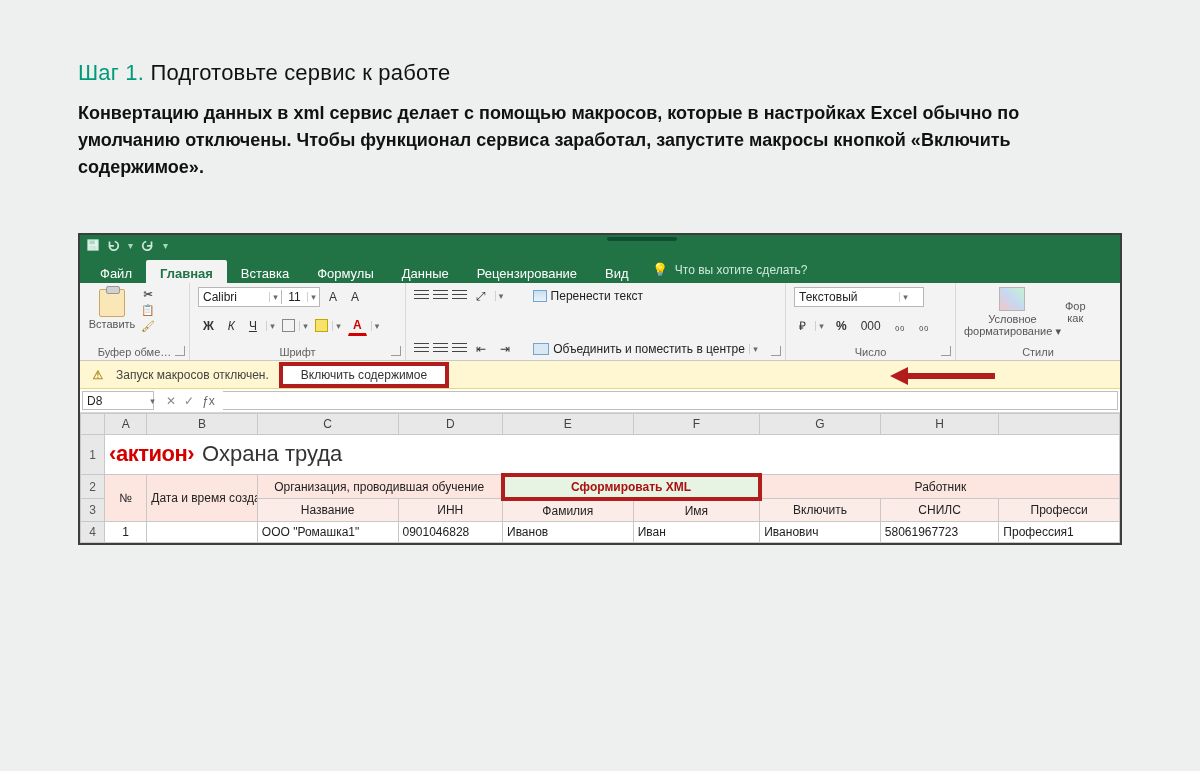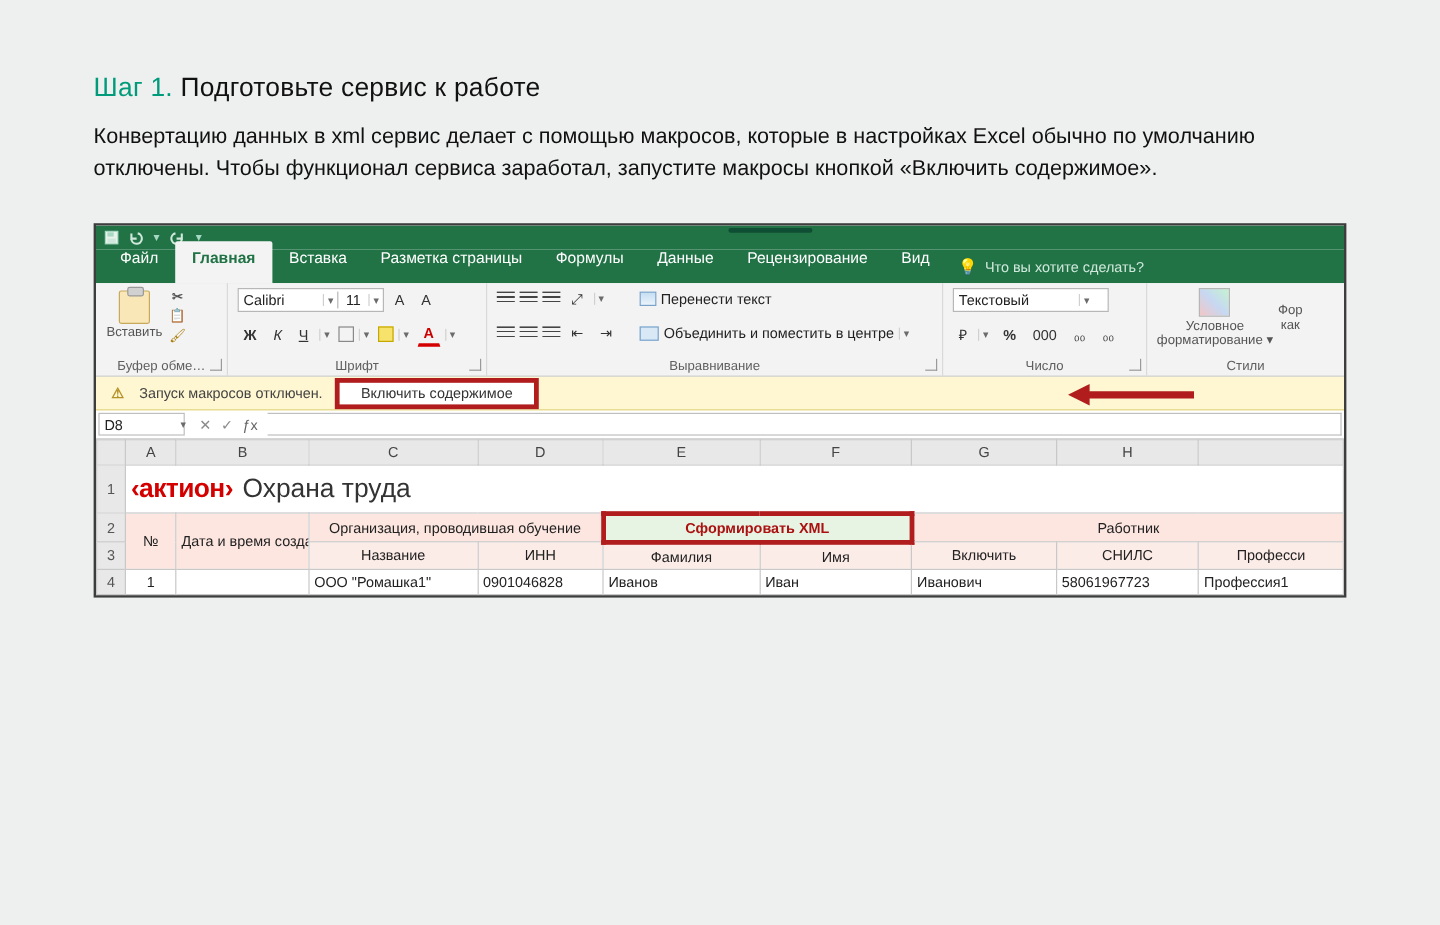--- a/index.html
+++ b/index.html
@@ -6,21 +6,21 @@
   body {
     background: #eef0ef;
     font-family: "Segoe UI", Arial, sans-serif;
     width: 1200px;
     height: 771px;
     padding: 60px 78px 40px 78px;
     color: #111;
   }
   .step-heading { font-size: 22px; font-weight: 400; margin-bottom: 14px; letter-spacing: 0.2px; }
   .step-heading .step-number { color: #009b7a; }
-  .step-body { font-size: 18px; line-height: 1.5; margin-bottom: 32px; }
+  .step-body { font-size: 18px; line-height: 1.5; margin-bottom: 52px; font-weight: bold; }
 
   .screenshot {
     border: 2px solid #3d3d3d;
     width: 1044px;
     background: #fff;
     font-size: 12px;
     color: #222;
     position: relative;
     overflow: hidden;
   }
@@ -28,21 +28,21 @@
   .titlebar { background: #217346; height: 20px; display:flex; align-items:center; padding: 0 6px; }
   .qat { display:flex; gap:6px; align-items:center; }
   .qat .ico { width:14px; height:14px; display:inline-block; }
   .ico-save svg, .ico-undo svg, .ico-redo svg { width:14px; height:14px; }
   .qat-sep { color:#a7d8c3; font-size:10px; margin:0 2px; }
   .titlebar-spacer { flex:1; }
   .titlebar-grip { width:70px; height:4px; background:#0f4d34; border-radius:2px; align-self:flex-start; margin-top:2px; }
 
   
   .menubar { background:#217346; height:28px; display:flex; align-items:flex-end; padding-left:6px; }
-  .menu-tab { color:#fff; font-size:13px; padding:6px 14px 14px; cursor:default; }
+  .menu-tab { color:#fff; font-size:13px; padding:6px 14px 2px; cursor:default; }
   .menu-tab.active { background:#f3f3f3; color:#217346; font-weight:600; border-top-left-radius:2px; border-top-right-radius:2px; }
   .tell-me { color:#cfe8db; font-size:12px; padding:6px 10px; display:flex; align-items:center; gap:6px; }
   .bulb { font-size:13px; color:#e6e6e6; }
 
   
   .ribbon { background:#f3f3f3; border-bottom:1px solid #c9c9c9; display:flex; height:78px; }
   .group { border-right:1px solid #d9d9d9; padding:4px 8px 2px; display:flex; flex-direction:column; justify-content:space-between; position:relative; }
   .group-label { text-align:center; font-size:11px; color:#5f5f5f; padding-top:2px; }
   .dlg-launch { position:absolute; right:4px; bottom:4px; width:10px; height:10px; border:1px solid #9a9a9a; border-left:none; border-top:none; }
   .row { display:flex; align-items:center; gap:4px; }
@@ -142,21 +142,20 @@
     </div>
     <div class="titlebar-spacer"></div>
     <div class="titlebar-grip"></div>
     <div class="titlebar-spacer"></div>
   </div>
 
   <div class="menubar">
     <div class="menu-tab">Файл</div>
     <div class="menu-tab active">Главная</div>
     <div class="menu-tab">Вставка</div>
-    <div class="menu-tab">Разметка страницы</div>
     <div class="menu-tab">Формулы</div>
     <div class="menu-tab">Данные</div>
     <div class="menu-tab">Рецензирование</div>
     <div class="menu-tab">Вид</div>
     <div class="tell-me">
       <span class="bulb">💡</span>
       <span>Что вы хотите сделать?</span>
     </div>
   </div>
 
@@ -224,21 +223,20 @@
             <span></span>
             <span></span>
           </div>
         <span class="toolbar-btn">⇤</span>
         <span class="toolbar-btn">⇥</span>
         <span style="width:10px"></span>
         <span class="merge-ico"></span>
         <span>Объединить и поместить в центре</span>
         <span class="dd">▾</span>
       </div>
-      <div class="group-label">Выравнивание</div>
       <span class="dlg-launch"></span>
     </div>
 
     <div class="group" style="width:170px">
       <div class="row">
         <div class="font-box" style="width:130px">
           <span class="font-name" style="width:104px">Текстовый</span>
           <span class="dd">▾</span>
         </div>
       </div>

